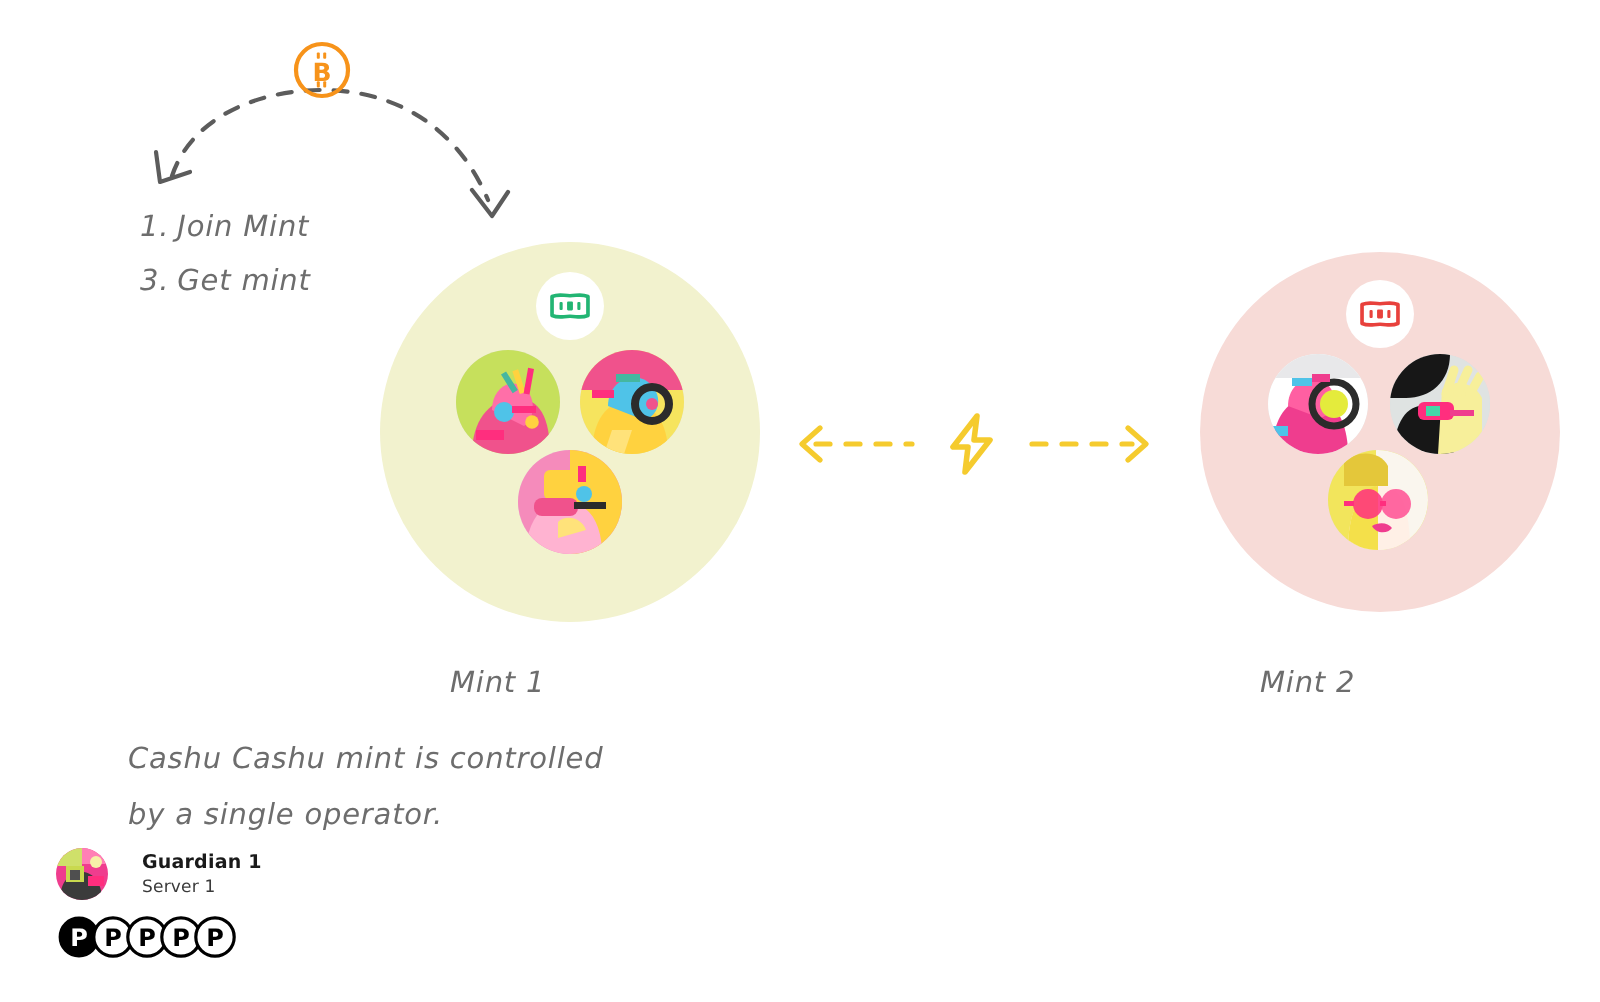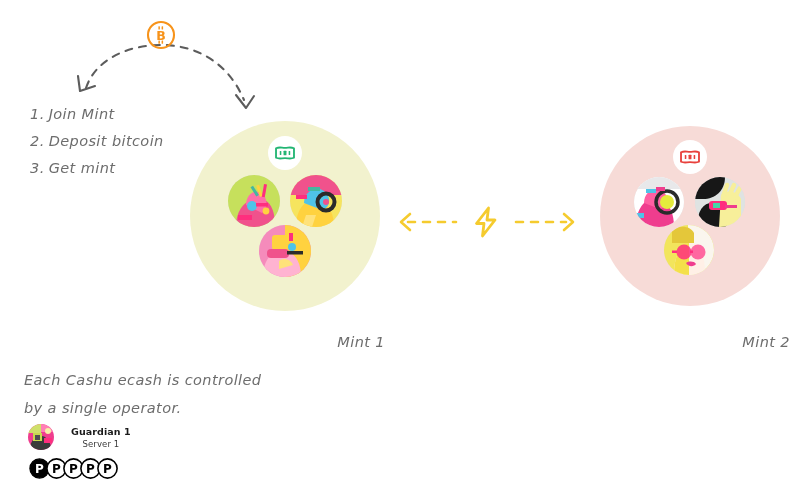--- a/index.html
+++ b/index.html
@@ -21,20 +21,21 @@
     width: 800px;
     height: 501px;
   }
 
   
   .hand {
     font-family: "DejaVu Sans", sans-serif;
     font-style: italic;
     color: #6d6d6d;
     letter-spacing: .4px;
+    margin-left: 40px;
   }
 
   
   #bitcoin-icon {
     position: absolute;
     left: 146px;
     top: 20px;
     width: 30px;
     height: 30px;
   }
@@ -97,21 +98,21 @@
     border-radius: 50%;
     overflow: hidden;
     background: #ddd;
   }
   .avatar svg { display: block; }
 
   .mint-label {
     position: absolute;
     font-size: 14.5px;
     color: #6d6d6d;
-    text-align: right;
+    text-align: left;
     width: 200px;
   }
   #mint-1-label { left: 185px; top: 334px; }
   #mint-2-label { left: 590px; top: 334px; }
 
   
   #lightning-label {
     position: absolute;
     left: 396px;
     top: 172px;
@@ -172,21 +173,21 @@
     font-weight: bold;
     color: #1a1a1a;
     display: block;
     letter-spacing: .1px;
   }
   #operator-server {
     font-size: 8.5px;
     color: #3a3a3a;
     display: block;
     margin-top: 3px;
-    text-align: center;
+    text-align: left;
     letter-spacing: .1px;
   }
 
   
   #peer-badges {
     position: absolute;
     left: 29px;
     top: 458px;
     display: flex;
     align-items: center;
@@ -218,23 +219,20 @@
       <rect x="15.6" y="6.2" width="1.5" height="3.2" rx=".5"></rect>
       <rect x="12.4" y="20.6" width="1.5" height="3.2" rx=".5"></rect>
       <rect x="15.6" y="20.6" width="1.5" height="3.2" rx=".5"></rect>
     </g>
     <text x="15" y="20.4" text-anchor="middle" font-family="DejaVu Sans, sans-serif" font-size="12.5" font-weight="bold" fill="#f7931a">B</text>
   </svg>
 
   <div id="steps-list">
     <div class="step hand">
       <span class="num">1.</span><span>Join Mint</span>
-    </div>
-    <div class="step hand">
-      <span class="num">2.</span><span>Deposit bitcoin</span>
     </div>
     <div class="step hand">
       <span class="num">3.</span><span>Get mint</span>
     </div>
   </div>
 
   <div id="mint-1-wrap" class="mint-wrap">
     <div id="mint-1-circle" class="mint-circle">
 
       <div id="mint-1-note" class="note-badge">
@@ -362,21 +360,21 @@
       <path d="M20.5 4 L8.5 19.5 L16 19.5 L14.5 32 L27 16 L19 16 Z" fill="none" stroke="#f5cb2e" stroke-width="2.8" stroke-linejoin="round" stroke-linecap="round"></path>
     </svg>
 
     <svg id="ln-arrow-right" class="ln-arrow" viewBox="0 0 64 20" xmlns="http://www.w3.org/2000/svg">
       <line x1="2" y1="10" x2="52" y2="10" stroke="#f5cb2e" stroke-width="2.6" stroke-linecap="round" stroke-dasharray="7 8"></line>
       <path d="M50 2 L59 10 L50 18" fill="none" stroke="#f5cb2e" stroke-width="2.6" stroke-linecap="round" stroke-linejoin="round"></path>
     </svg>
   </div>
 
   <div id="caption">
-    <div class="cap-line hand">Each Cashu ecash is controlled</div>
+    <div class="cap-line hand">Cashu Cashu mint is controlled</div>
     <div class="cap-line hand">by a single operator.</div>
   </div>
 
   <div id="operator-block">
     <div id="operator-avatar">
       <svg width="26" height="26" viewBox="0 0 26 26">
         <rect width="26" height="26" fill="#ef3d8e"></rect>
         <path d="M0 0 H13 V9 H0 Z" fill="#cfe06a"></path>
         <path d="M13 0 H26 V8 H13 Z" fill="#ff7fb5"></path>
         <path d="M2 26 C2 16 8 11 14 12 C20 13 23 19 23 26 Z" fill="#3b3b3b"></path>

